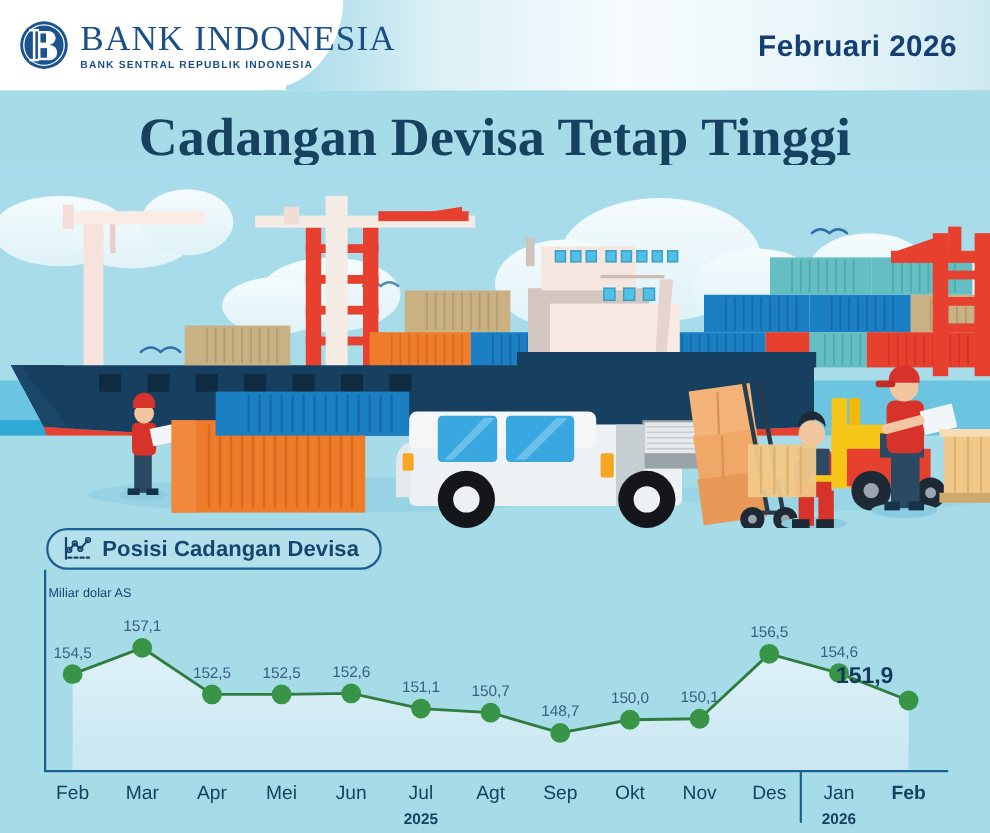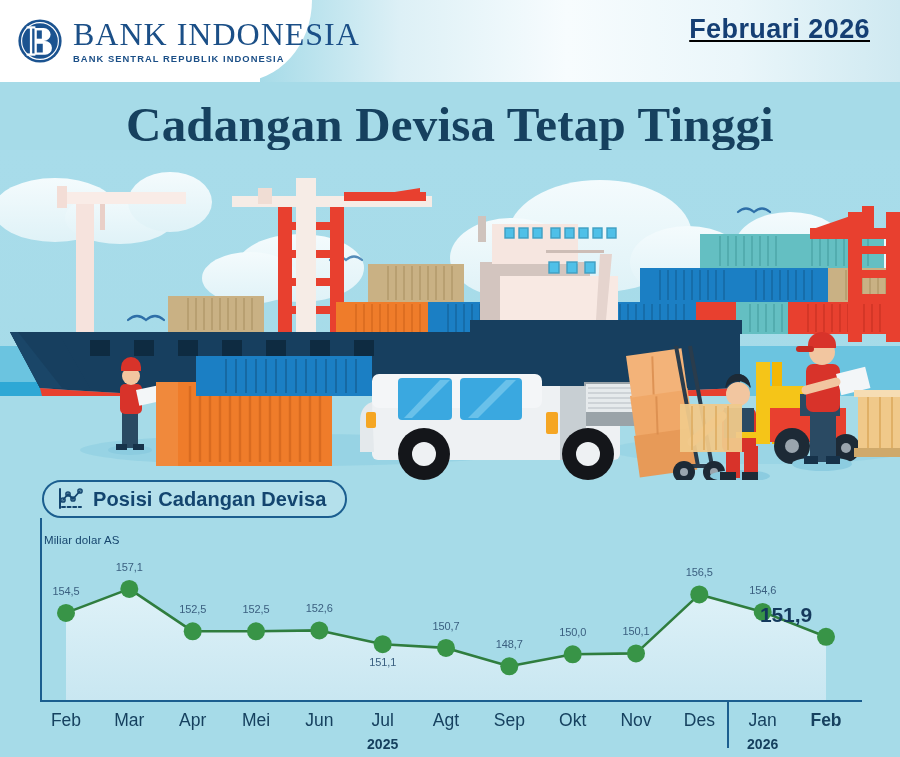--- a/index.html
+++ b/index.html
@@ -37,21 +37,21 @@
   #logo-title {
     font-family:"Liberation Serif", serif;
     font-size:32px; letter-spacing:1.0px; color:#1b4f87; line-height:1.05;
   }
   #logo-sub {
     font-size:9.4px; font-weight:bold; letter-spacing:1.05px;
     color:#1b4f87; line-height:1.2; margin-top:1px;
   }
   #date-badge {
     position:absolute; right:30px; top:0; height:58px;
-    display:flex; align-items:center; z-index:6;text-decoration:underline;
+    display:flex; align-items:flex-end; z-index:6;
   }
   #date-text {
     font-size:27px; font-weight:bold; color:#153f74; letter-spacing:.4px;
   }
 
   
   #page-title {
     position:absolute; left:0; top:96px; width:900px; text-align:center;
     font-family:"Liberation Serif", serif;
     font-size:49px; font-weight:bold; color:#16415f; letter-spacing:.2px;
@@ -85,21 +85,21 @@
   }
   #x-axis {
     position:absolute; left:40px; top:230px; width:822px; height:2px;
     background:#1b5e8f;
   }
   #year-divider {
     position:absolute; left:727px; top:230px; width:2px; height:48px;
     background:#1b5e8f;
   }
   .pt-label {
-    position:absolute; font-size:11px; color:#3b6080; white-space:nowrap;
+    position:absolute; font-size:14px; color:#3b6080; white-space:nowrap;
     transform:translateX(-50%); letter-spacing:-.1px;
   }
   .pt-label.latest {
     font-size:21px; font-weight:bold; color:#14395c;
   }
   .x-label {
     position:absolute; top:240px; font-size:17.5px; color:#16415f;
     transform:translateX(-50%); white-space:nowrap;
   }
   .x-label.bold { font-weight:bold; }
@@ -488,21 +488,21 @@
           </g>
       </svg>
     </div>
 
     <div id="labels-layer">
         <div class="pt-label" style="left: 66px; top: 114.87px;">154,5</div>
         <div class="pt-label" style="left: 129.333px; top: 90.9043px;">157,1</div>
         <div class="pt-label" style="left: 192.667px; top: 133.304px;">152,5</div>
         <div class="pt-label" style="left: 256px; top: 133.304px;">152,5</div>
         <div class="pt-label" style="left: 319.333px; top: 132.383px;">152,6</div>
-        <div class="pt-label" style="left: 382.667px; top: 146.209px; margin-top: 40px;">151,1</div>
+        <div class="pt-label" style="left: 382.667px; top: 146.209px;">151,1</div>
         <div class="pt-label" style="left: 446px; top: 149.896px;">150,7</div>
         <div class="pt-label" style="left: 509.333px; top: 168.33px;">148,7</div>
         <div class="pt-label" style="left: 572.667px; top: 156.348px;">150,0</div>
         <div class="pt-label" style="left: 636px; top: 155.426px;">150,1</div>
         <div class="pt-label" style="left: 699.333px; top: 96.4348px;">156,5</div>
         <div class="pt-label" style="left: 762.667px; top: 113.948px;">154,6</div>
         <div class="pt-label latest" style="left: 812px; top: 132.835px; transform: translateX(-100%);">151,9</div>
       </div>
     <div id="xlabels-layer">
         <div class="x-label" style="left: 66px;">Feb</div>

